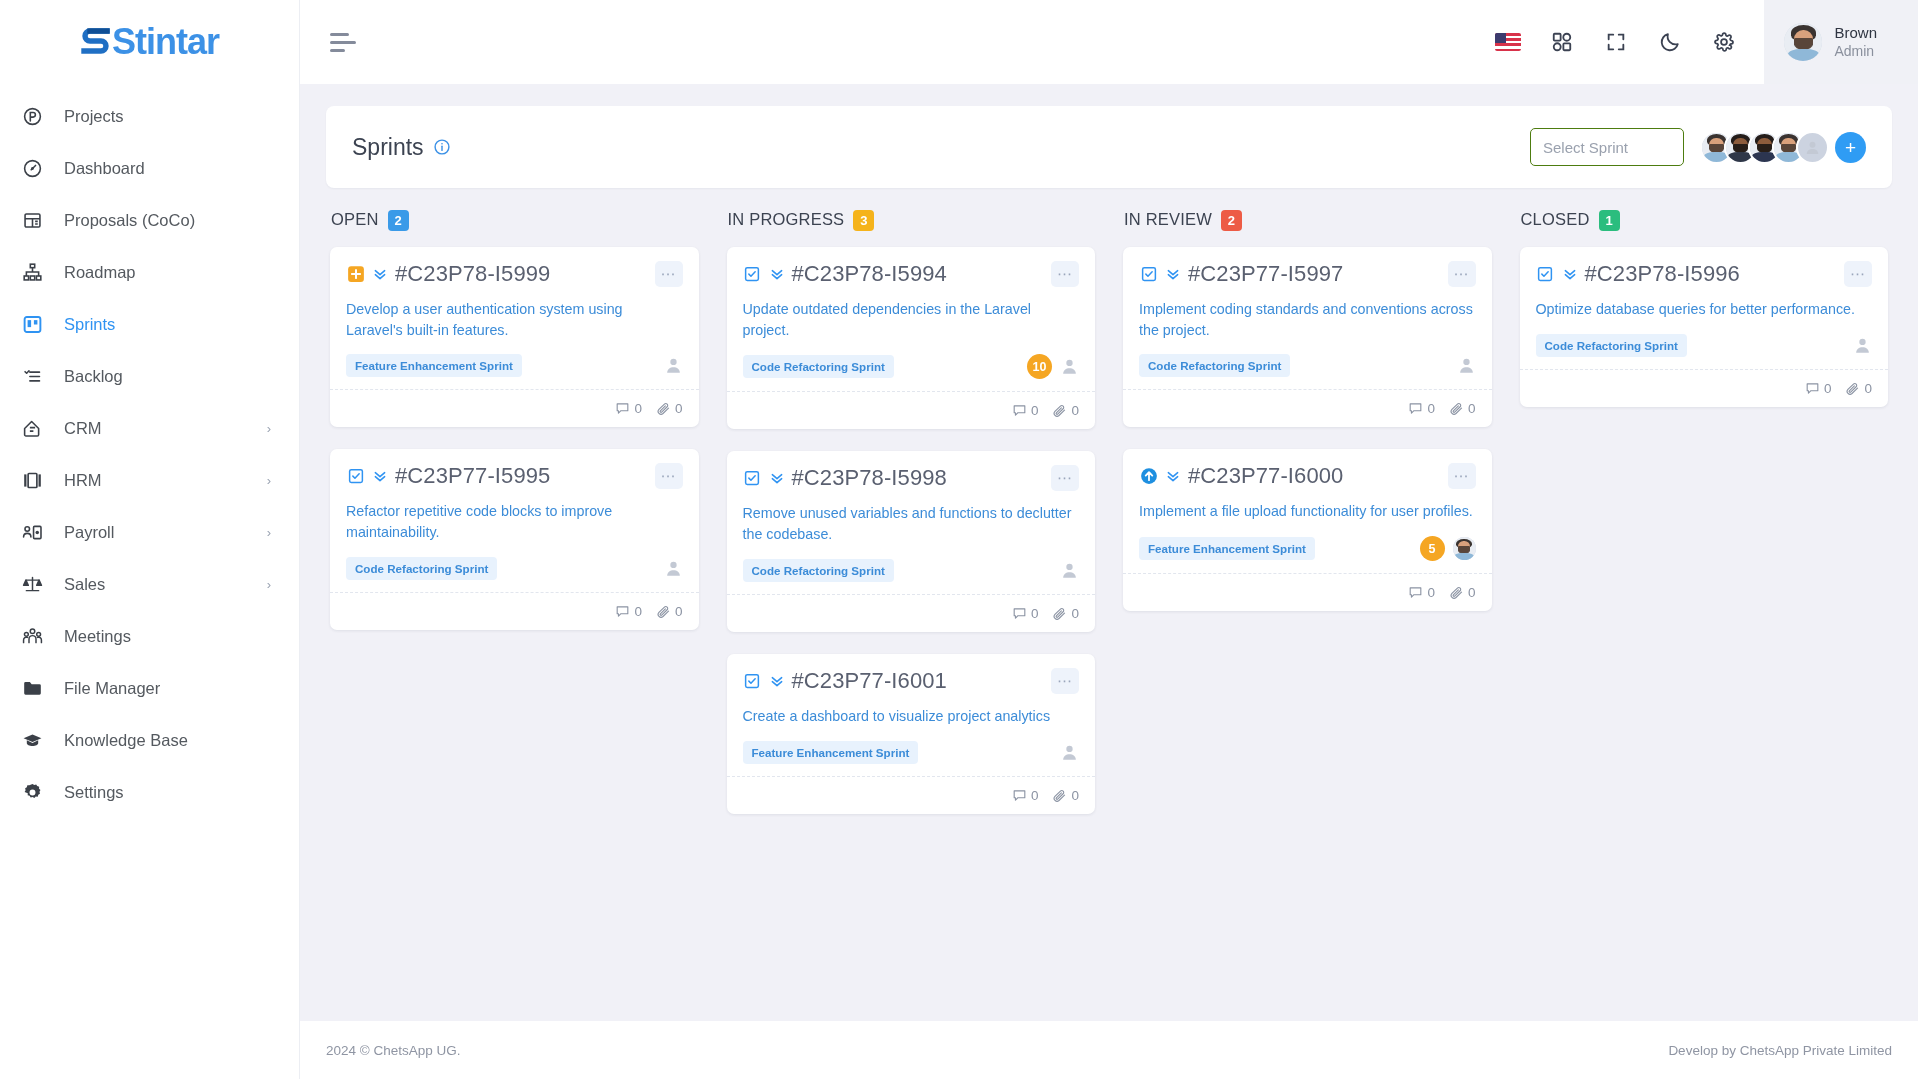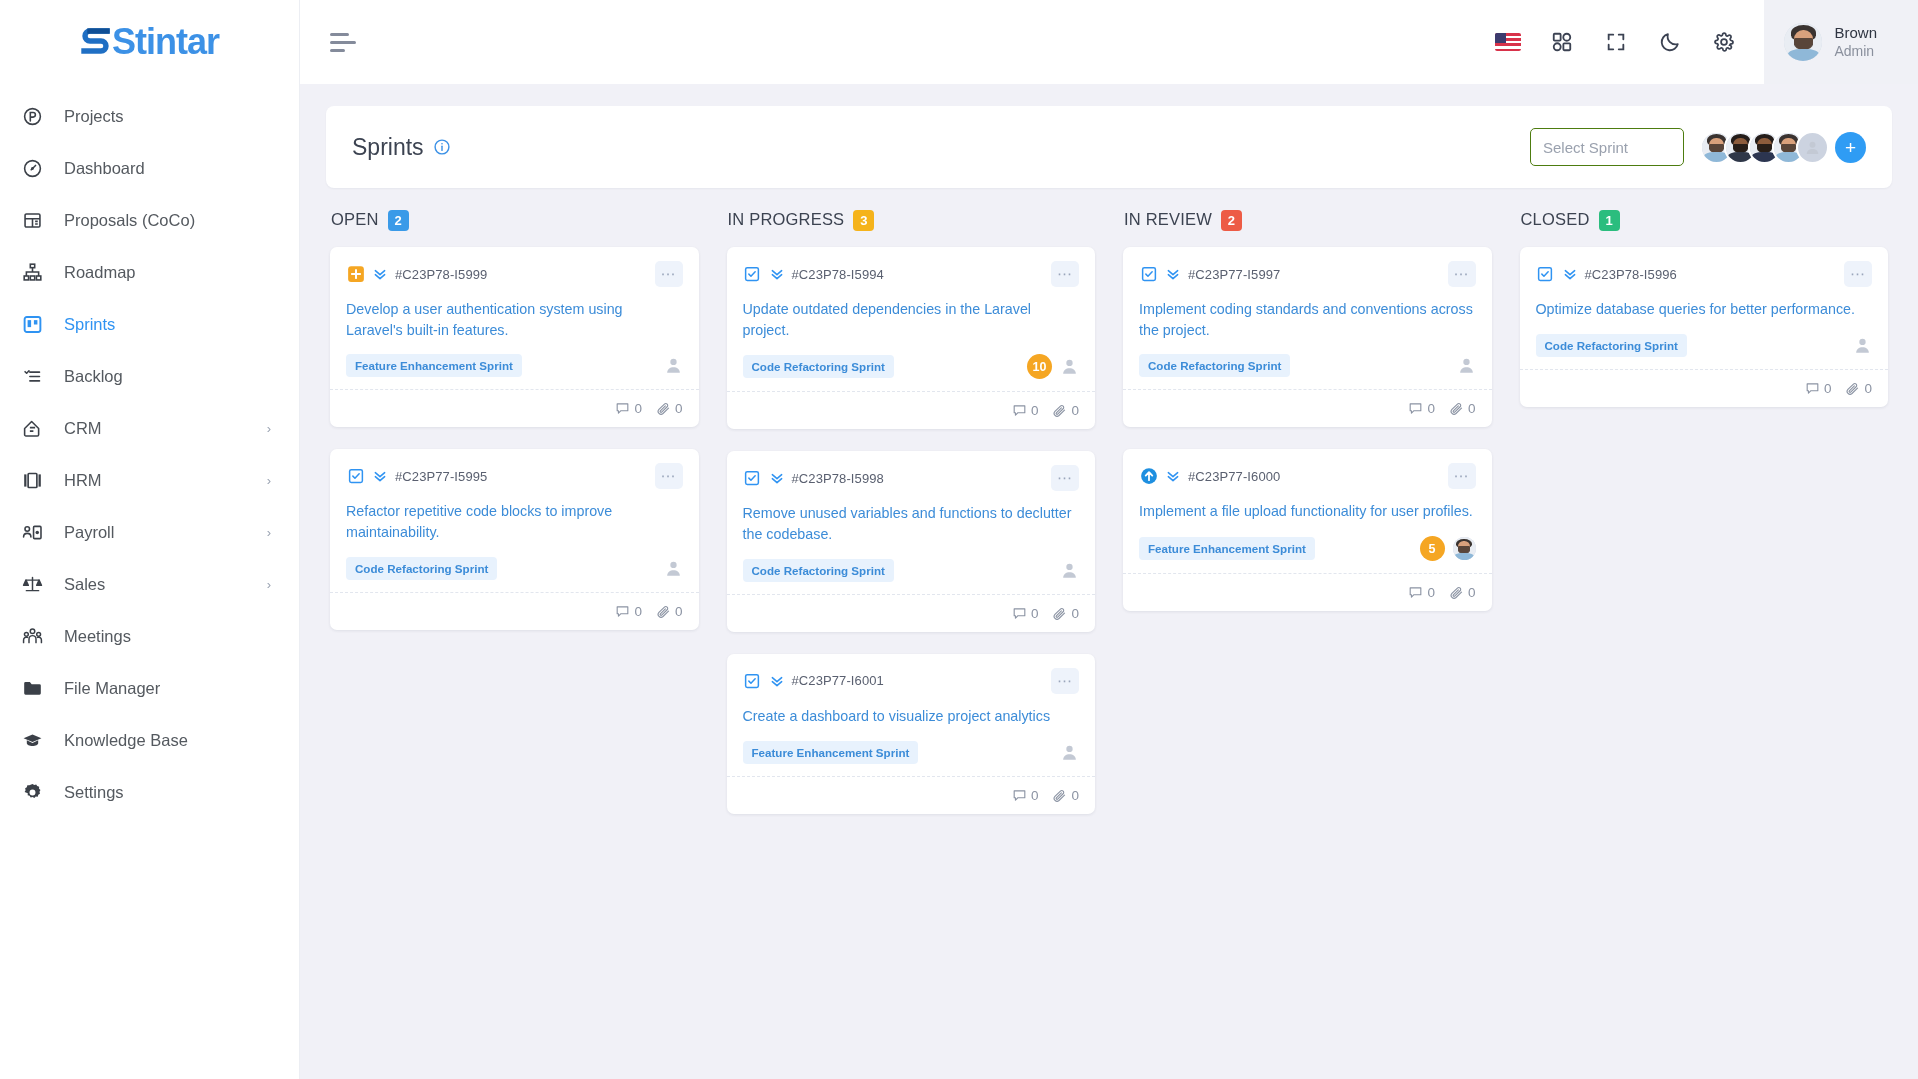--- a/index.html
+++ b/index.html
@@ -110,21 +110,21 @@
     display:flex; align-items:center; justify-content:center; padding: 0 5px; font-weight:bold;
   }
   .card {
     background:#fff; border-radius: 7px; margin-bottom: 22px;
     box-shadow: 0 1px 3px rgba(30,40,70,.09); overflow: hidden;
   }
   .card-top { padding: 14px 16px 12px 16px; }
   .card-id-row { display:flex; align-items:center; gap: 7px; }
   .type-ic { width:19px; height:19px; flex:0 0 19px; display:flex; align-items:center; justify-content:center; }
   .prio-ic { width:16px; height:16px; flex:0 0 16px; color:#2f93f2; display:flex; }
-  .card-id { font-size: 13px; color: #5a6070; letter-spacing:.1px; }
+  .card-id { font-size: 22px; color: #5a6070; letter-spacing:.1px; }
   .dots {
     margin-left:auto; width: 28px; height: 26px; border-radius:5px; background:#eef3fb;
     display:flex; align-items:center; justify-content:center; color:#9aa6bb;
     font-size: 15px; letter-spacing: 1px; cursor:pointer; line-height: 0;
   }
   .card-desc { font-size: 14.3px; color:#3c8cd8; line-height: 1.45; margin-top: 12px; }
   .card-meta { display:flex; align-items:center; margin-top: 14px; }
   .chip {
     background:#e8f2fd; color:#3c8cd8; font-size: 11.6px; font-weight: bold;
     border-radius: 4px; padding: 5px 9px;
@@ -865,14 +865,18 @@
                   </svg>
                 <span>0</span>
               </span>
             </div>
           </div>
         </div>
 
       </div>
     </div>
 
+    <footer class="footer">
+      <span>2024 © ChetsApp UG.</span>
+      <span class="right">Develop by ChetsApp Private Limited</span>
+    </footer>
   </div>
 </div>
 
 </body></html>

